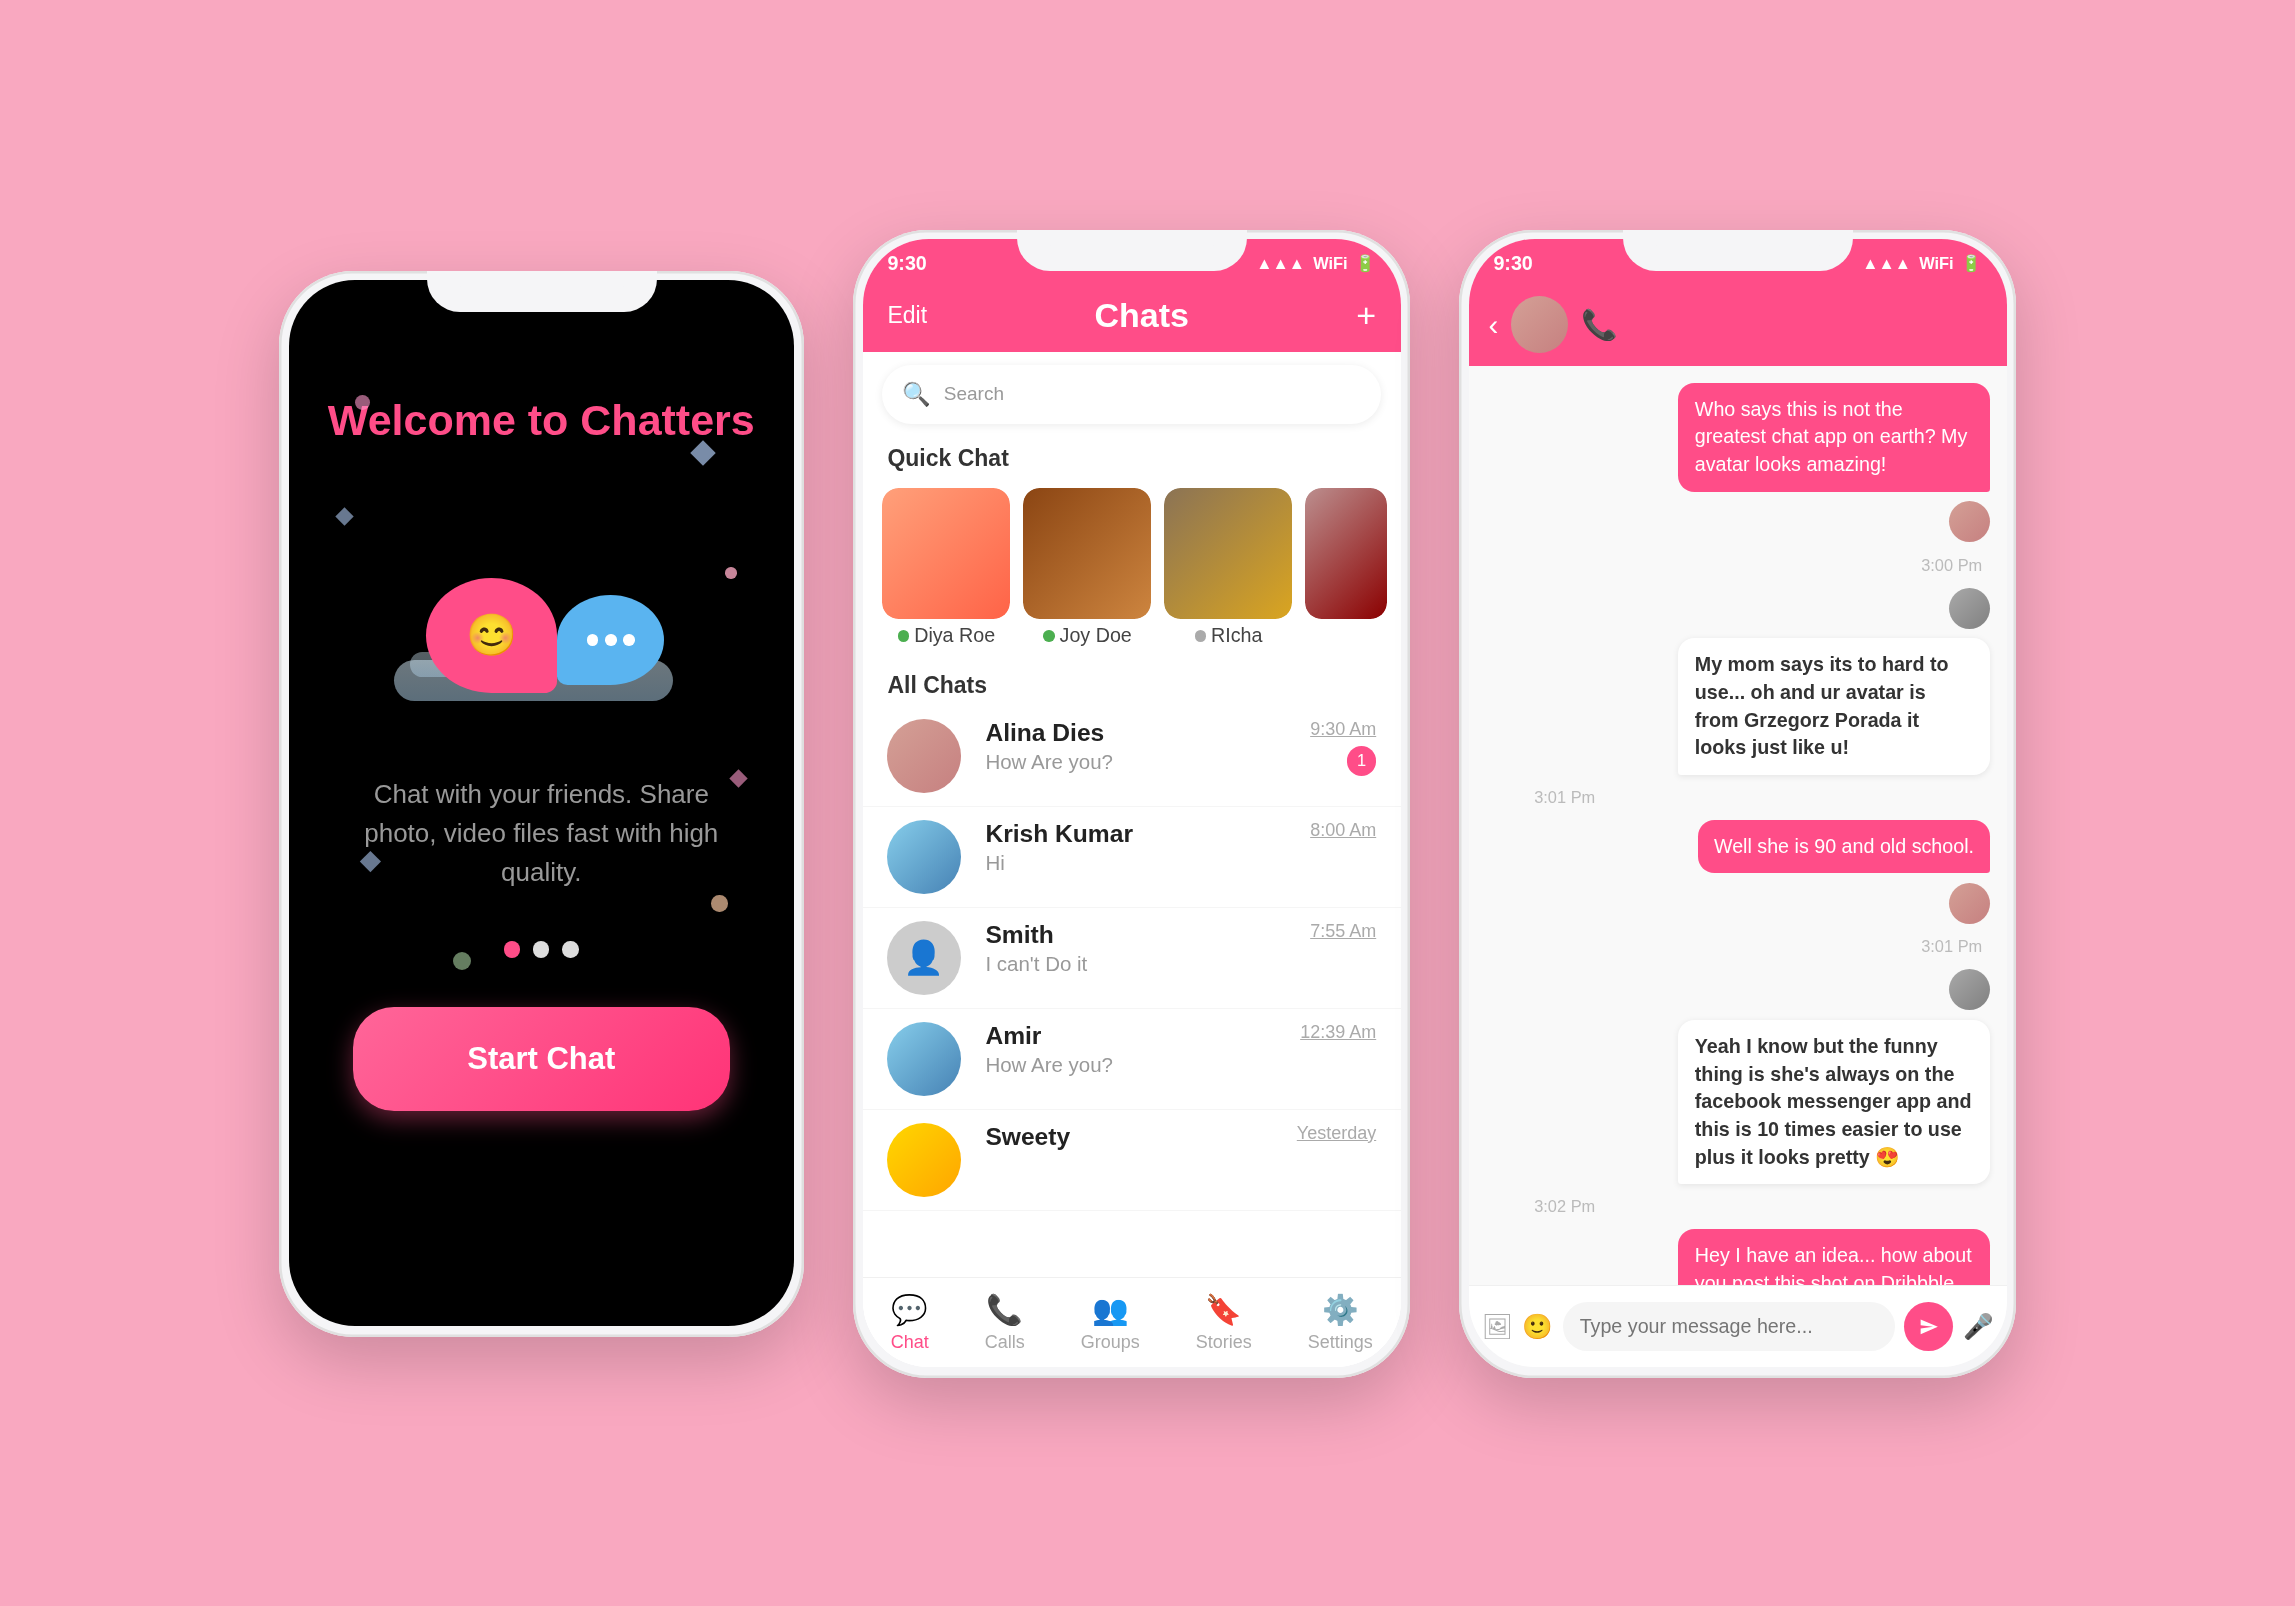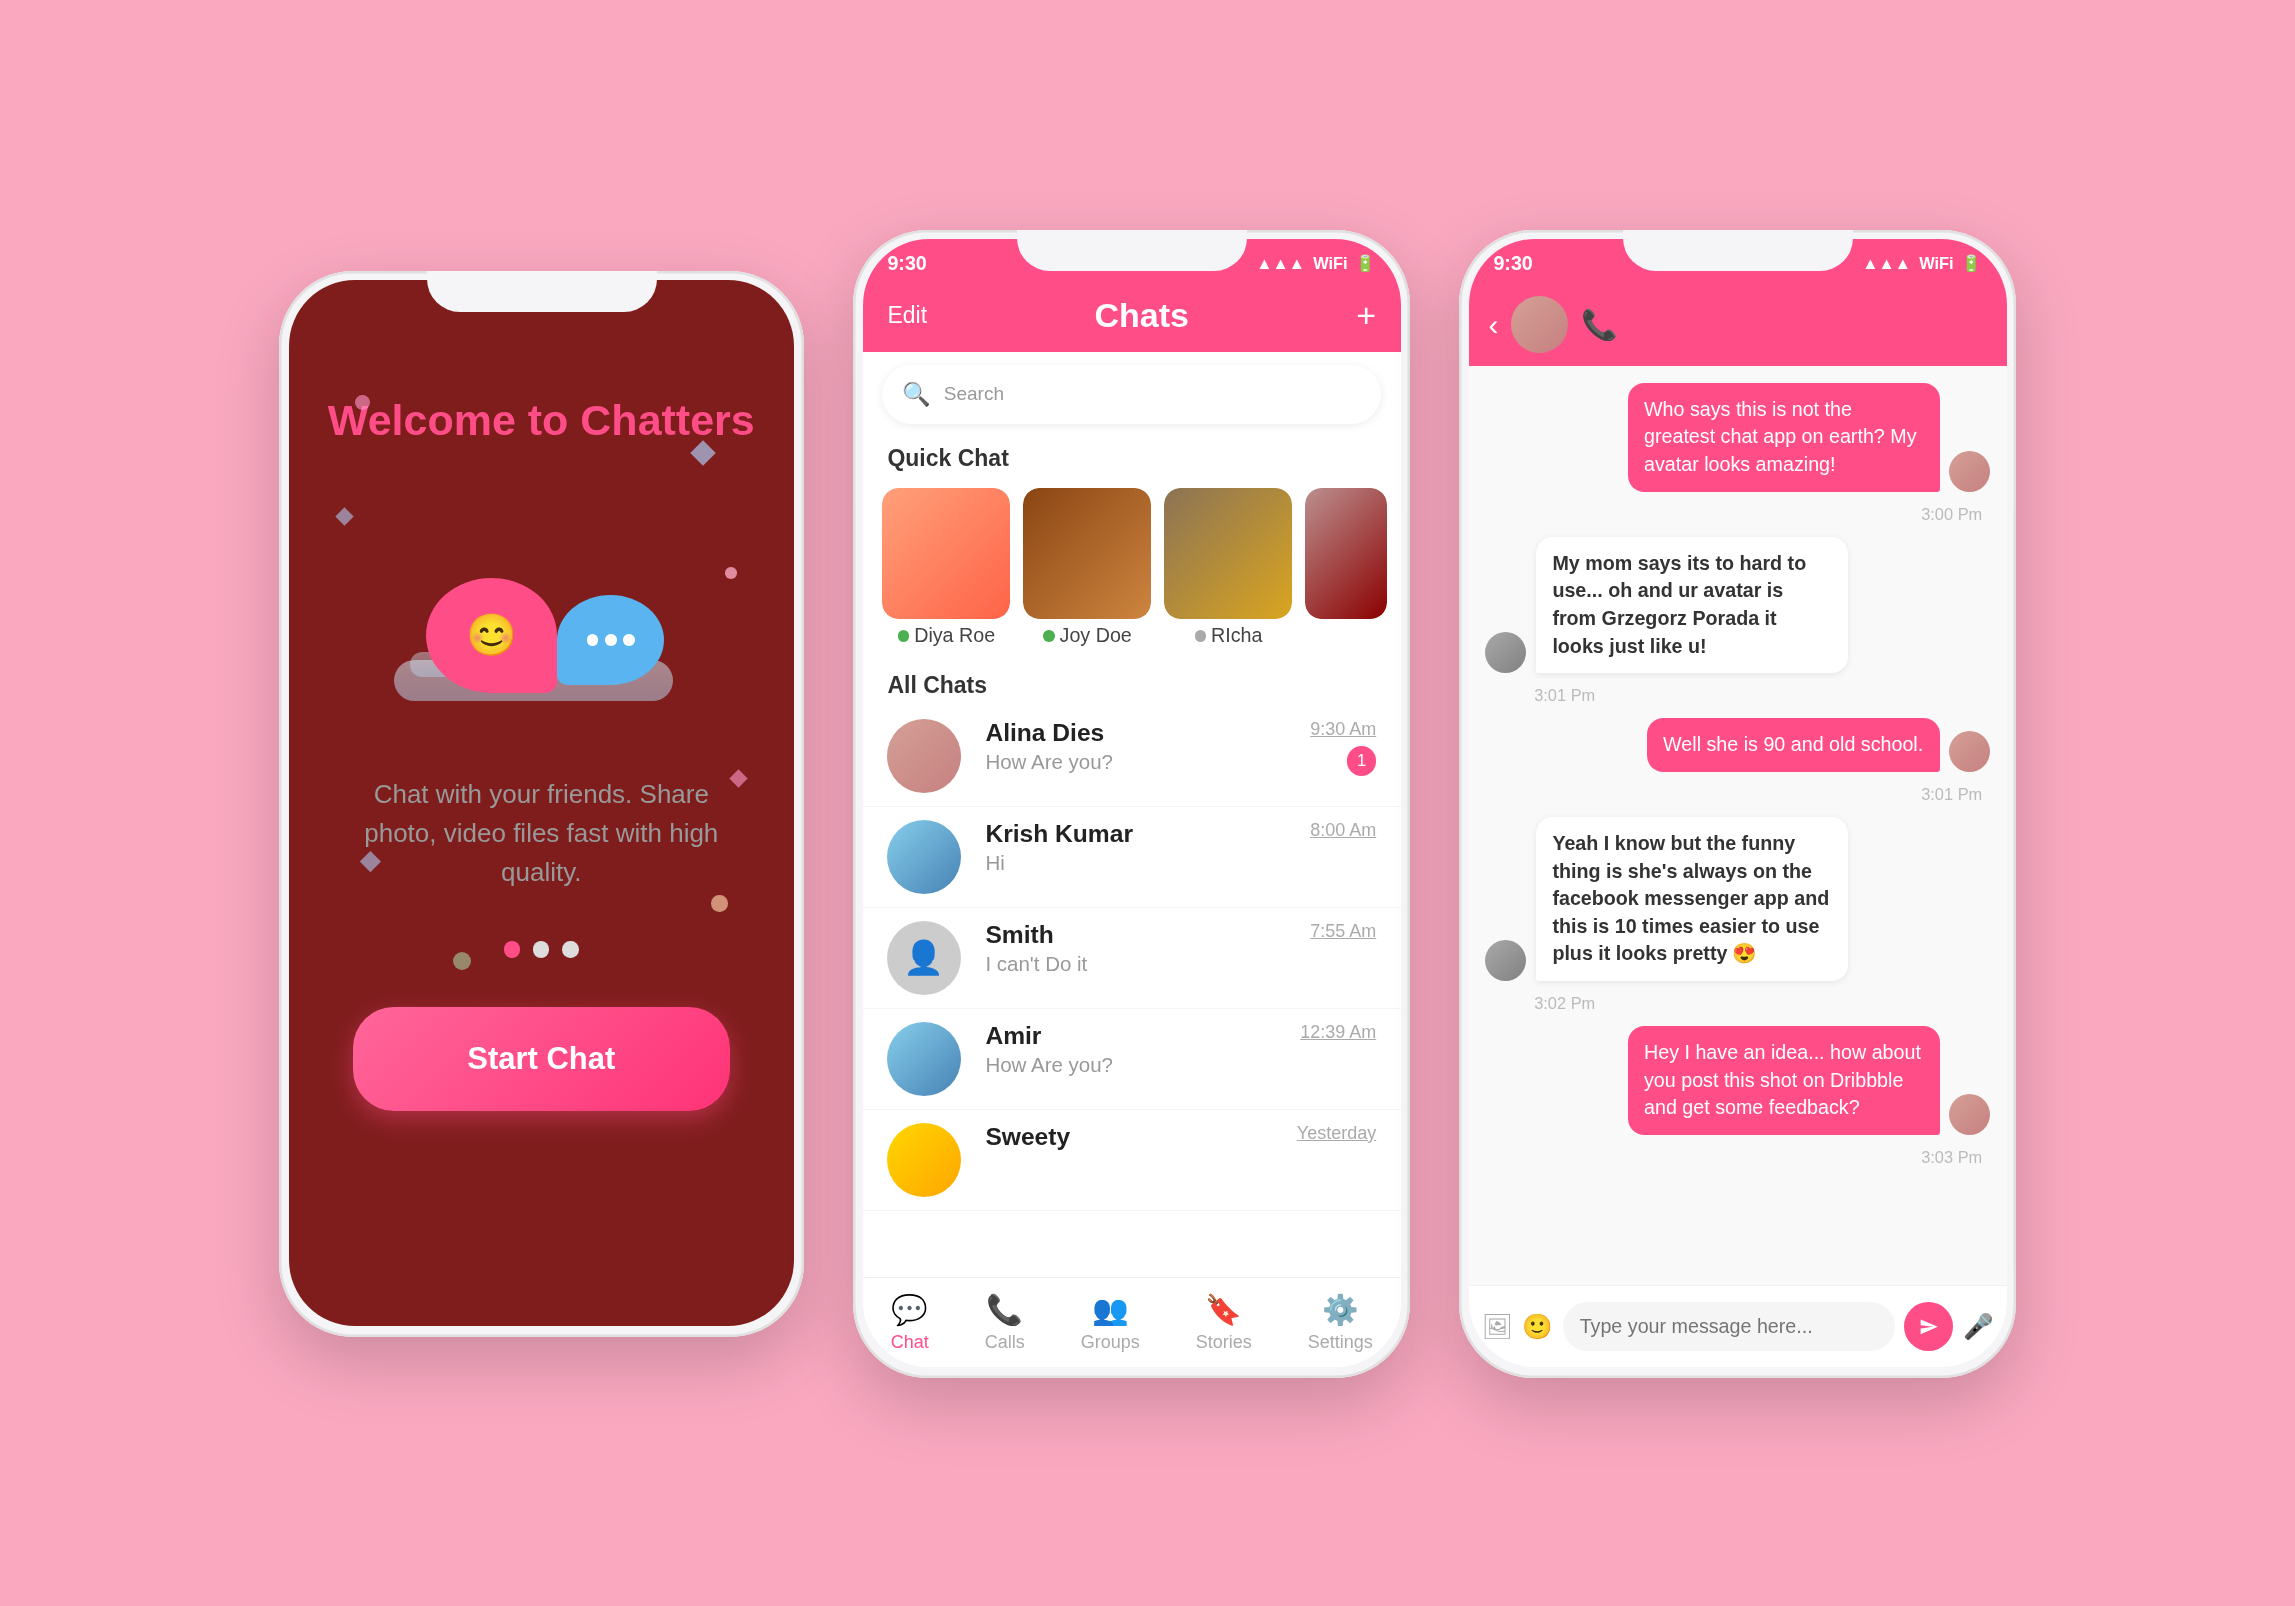--- a/index.html
+++ b/index.html
@@ -75,21 +75,21 @@
       width: 525px;
       height: 1066px;
     }
     .phone-1 .phone-inner {
       width: 505px;
       height: 1046px;
     }
     .screen-1 {
       width: 505px;
       height: 1046px;
-      background: #7f1d1d;
+      background: #000000;
       display: flex;
       flex-direction: column;
       align-items: center;
       padding-top: 66px;
       position: relative;
     }
     .welcome-title {
       font-size: 43px;
       font-weight: 800;
       color: #ff4d88;
@@ -460,20 +460,21 @@
       overflow: hidden;
       padding: 16.4px 16.4px;
       display: flex;
       flex-direction: column;
       gap: 9.8px;
     }
     .msg-row {
       display: flex;
       align-items: flex-end;
       gap: 9.8px;
+      flex-direction: column;
     }
     .msg-row.sent {
       justify-content: flex-end;
     }
     .msg-row.received {
       justify-content: flex-start;
       font-weight: bold;
     }
     .msg-avatar-small {
       width: 41px;

